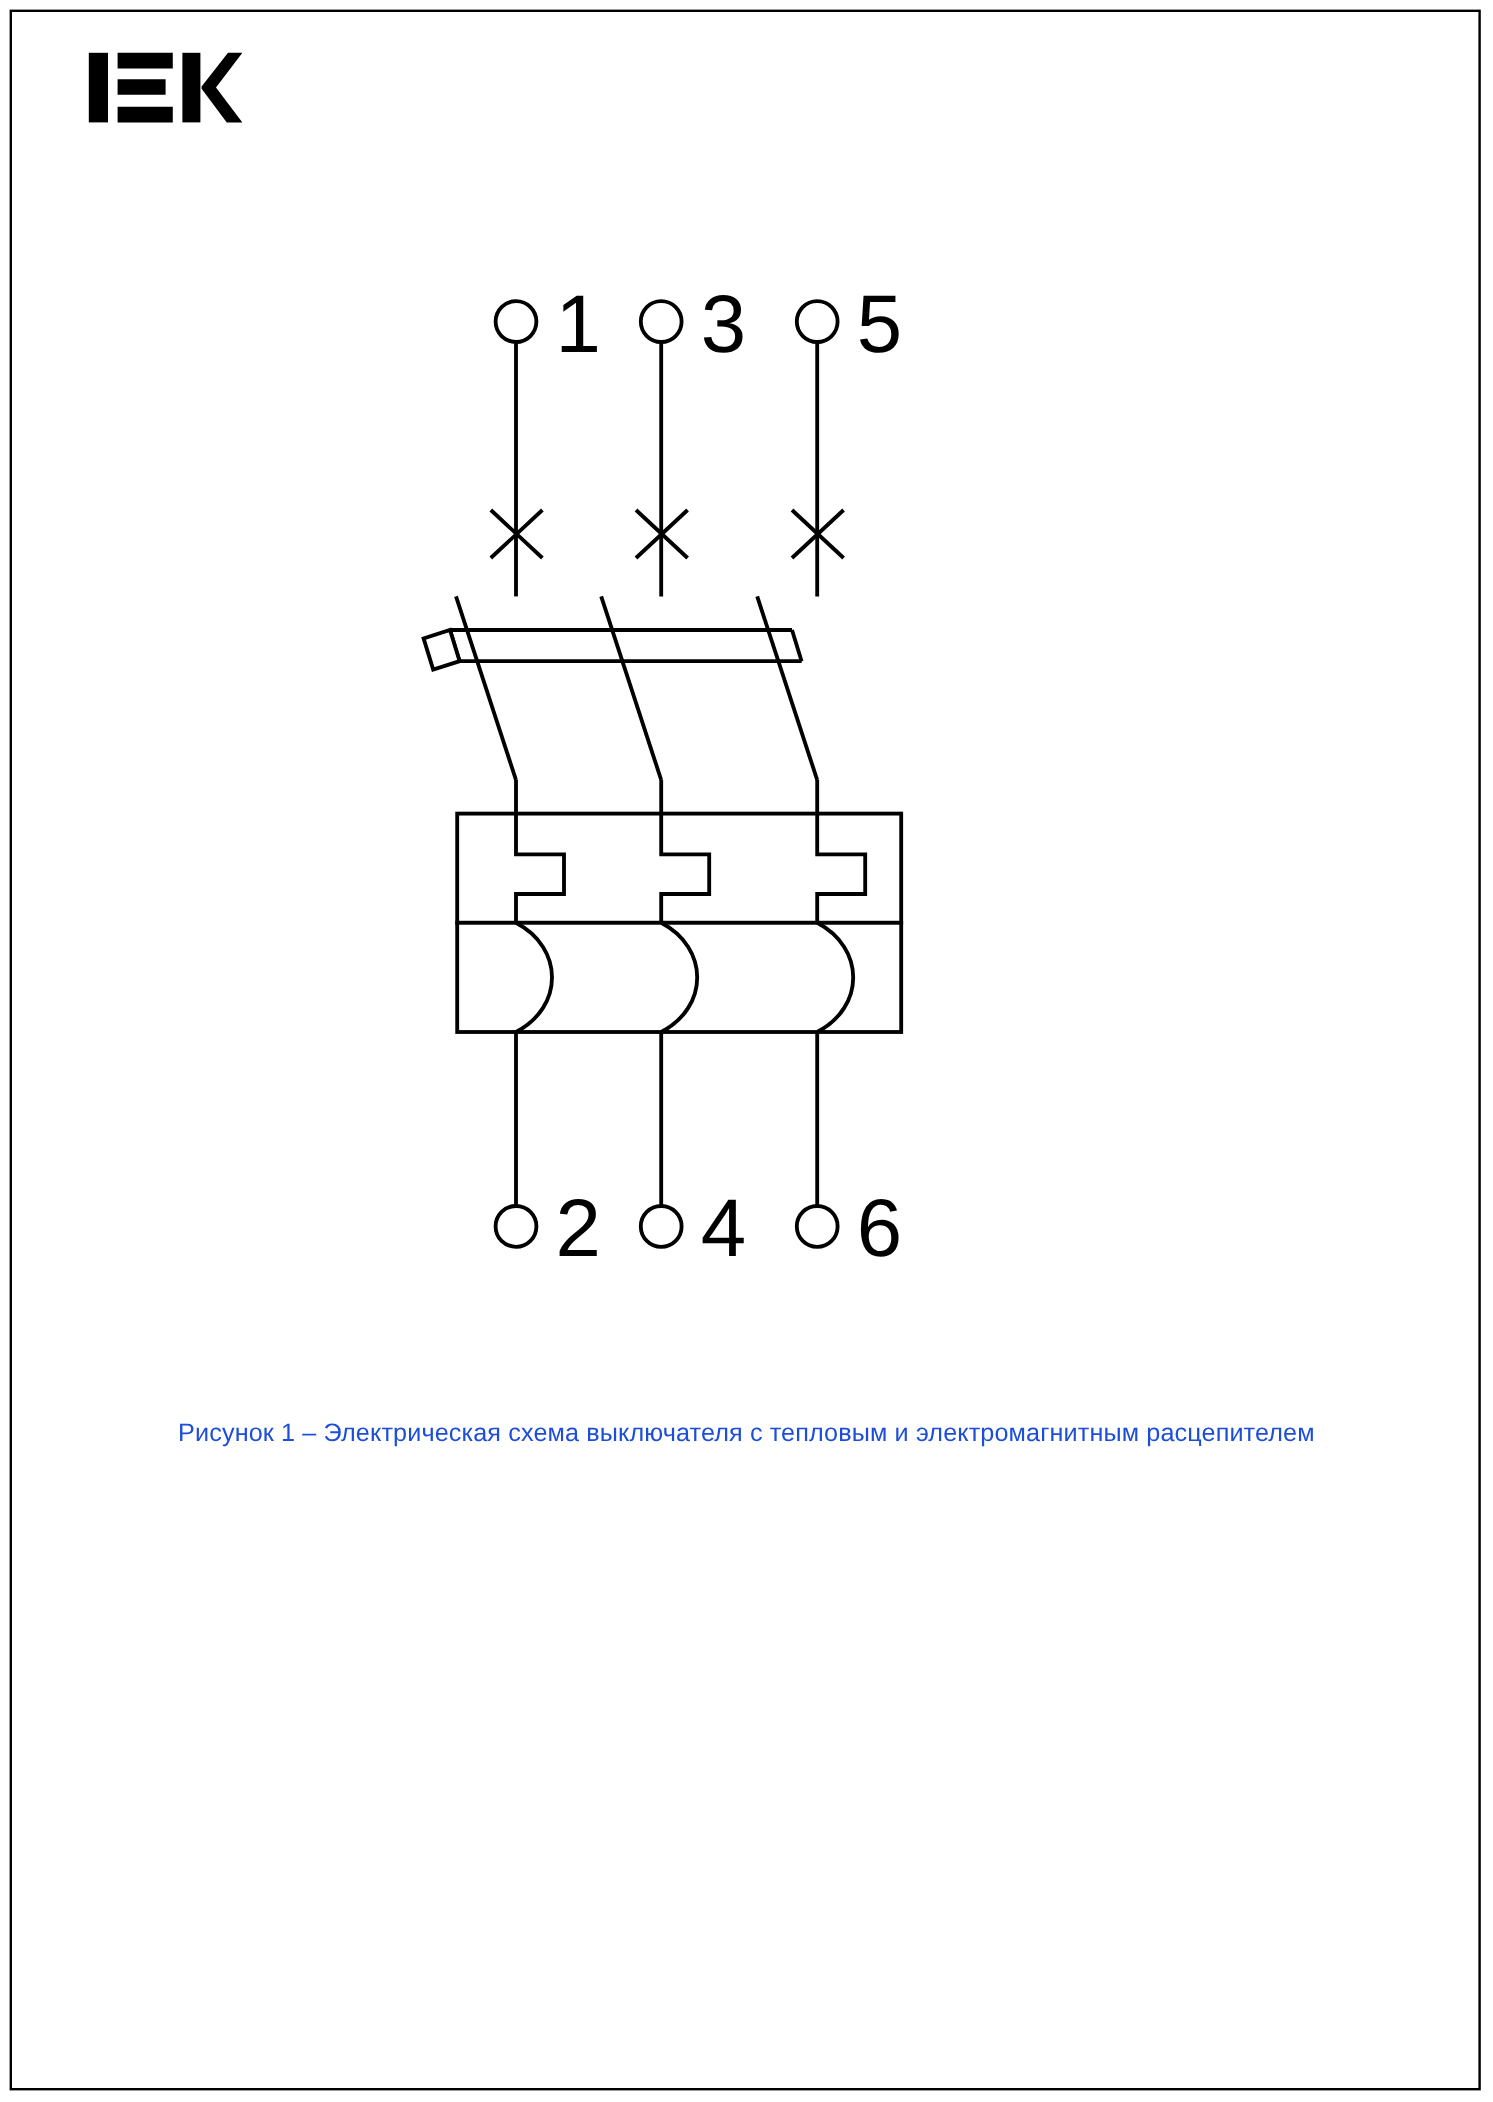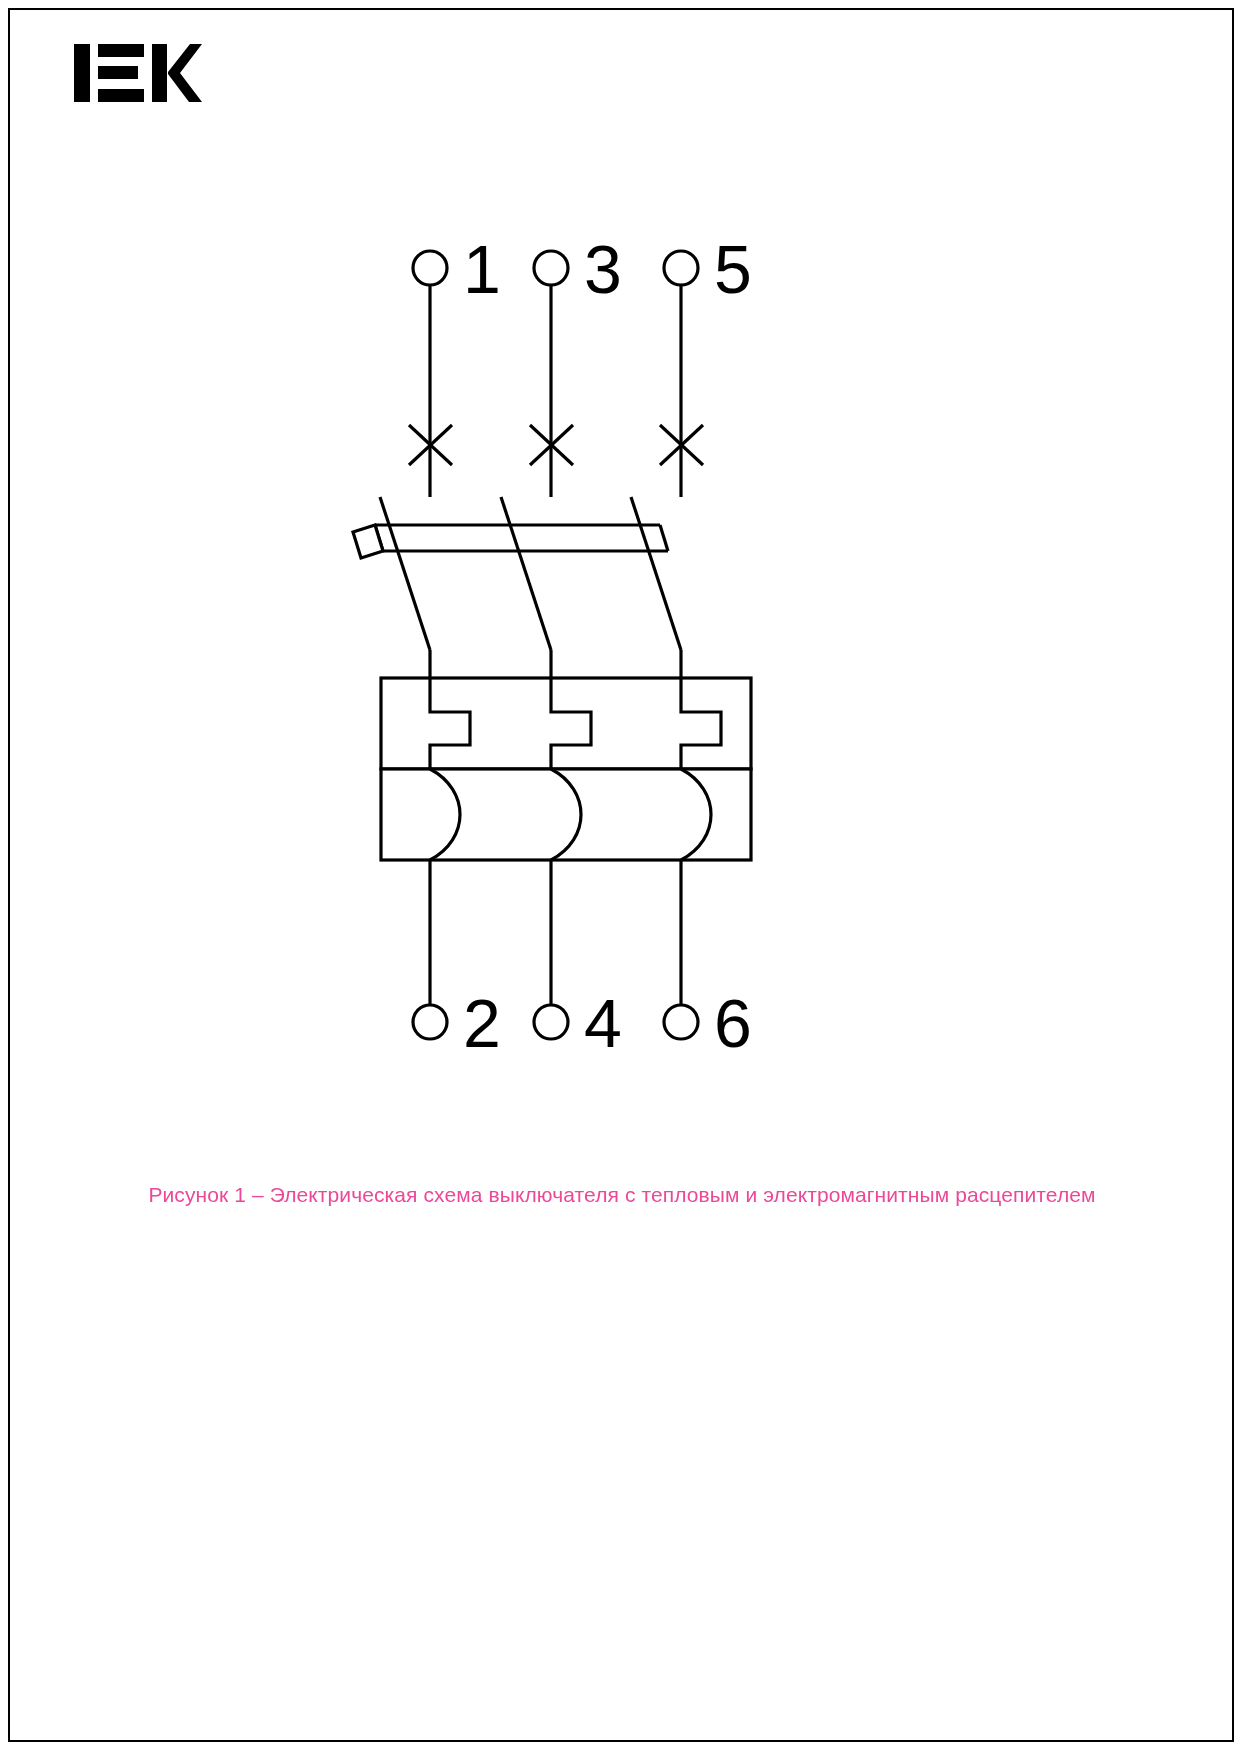--- a/index.html
+++ b/index.html
@@ -44,21 +44,21 @@
     width: 1244px;
     height: 1752px;
   }
   .caption {
     position: absolute;
     left: 0;
     top: 1183px;
     width: 1244px;
     text-align: center;
     font-size: 21px;
-    color: #ec4899;
+    color: #1d4ed8;
     font-family: "Liberation Sans", sans-serif;
     letter-spacing: 0.1px;
   }
 </style>
 </head>
 <body>
 
 <div class="page">
 
   <div class="page-border"></div>

